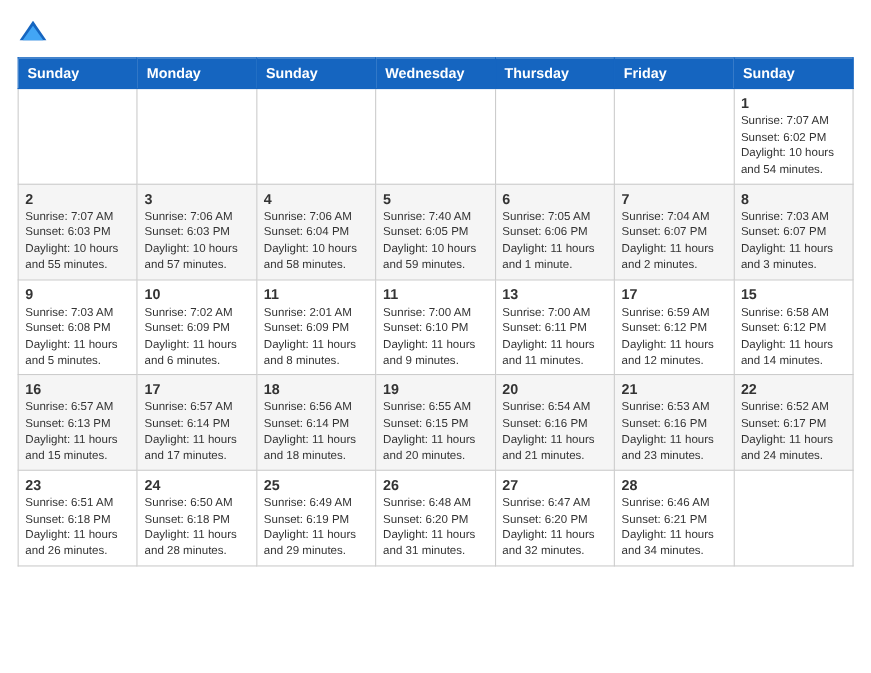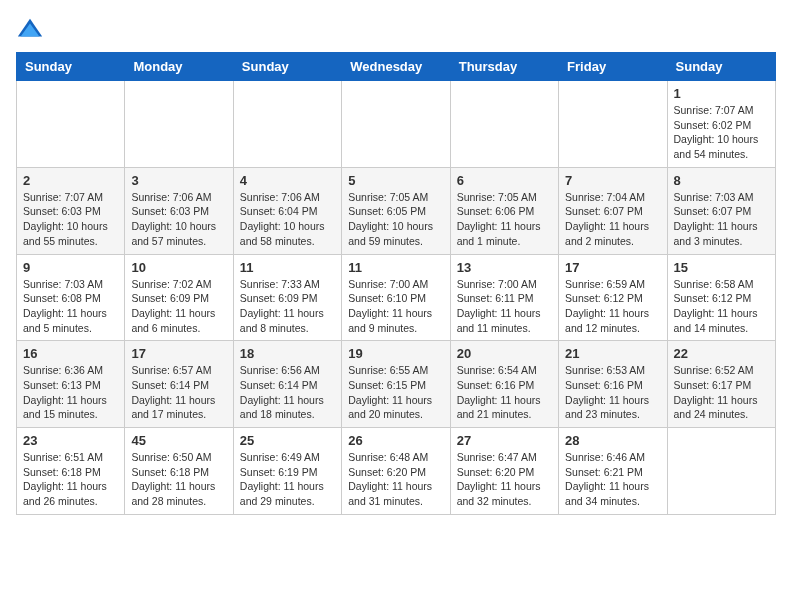--- a/index.html
+++ b/index.html
@@ -150,21 +150,21 @@
         </td>
         <td>
           <span class="day-number">4</span>
           <div class="day-info">Sunrise: 7:06 AM
 Sunset: 6:04 PM
 Daylight: 10 hours
 and 58 minutes.</div>
         </td>
         <td>
           <span class="day-number">5</span>
-          <div class="day-info">Sunrise: 7:05 AM
+          <div class="day-info">Sunrise: 7:40 AM
 Sunset: 6:05 PM
 Daylight: 10 hours
 and 59 minutes.</div>
         </td>
         <td>
           <span class="day-number">6</span>
           <div class="day-info">Sunrise: 7:05 AM
 Sunset: 6:06 PM
 Daylight: 11 hours
 and 1 minute.</div>
@@ -194,21 +194,21 @@
         </td>
         <td>
           <span class="day-number">10</span>
           <div class="day-info">Sunrise: 7:02 AM
 Sunset: 6:09 PM
 Daylight: 11 hours
 and 6 minutes.</div>
         </td>
         <td>
           <span class="day-number">11</span>
-          <div class="day-info">Sunrise: 7:33 AM
+          <div class="day-info">Sunrise: 2:01 AM
 Sunset: 6:09 PM
 Daylight: 11 hours
 and 8 minutes.</div>
         </td>
         <td>
           <span class="day-number">11</span>
           <div class="day-info">Sunrise: 7:00 AM
 Sunset: 6:10 PM
 Daylight: 11 hours
 and 9 minutes.</div>
@@ -231,21 +231,21 @@
           <span class="day-number">15</span>
           <div class="day-info">Sunrise: 6:58 AM
 Sunset: 6:12 PM
 Daylight: 11 hours
 and 14 minutes.</div>
         </td>
       </tr>
       <tr>
         <td>
           <span class="day-number">16</span>
-          <div class="day-info">Sunrise: 6:36 AM
+          <div class="day-info">Sunrise: 6:57 AM
 Sunset: 6:13 PM
 Daylight: 11 hours
 and 15 minutes.</div>
         </td>
         <td>
           <span class="day-number">17</span>
           <div class="day-info">Sunrise: 6:57 AM
 Sunset: 6:14 PM
 Daylight: 11 hours
 and 17 minutes.</div>
@@ -288,21 +288,21 @@
       </tr>
       <tr>
         <td>
           <span class="day-number">23</span>
           <div class="day-info">Sunrise: 6:51 AM
 Sunset: 6:18 PM
 Daylight: 11 hours
 and 26 minutes.</div>
         </td>
         <td>
-          <span class="day-number">45</span>
+          <span class="day-number">24</span>
           <div class="day-info">Sunrise: 6:50 AM
 Sunset: 6:18 PM
 Daylight: 11 hours
 and 28 minutes.</div>
         </td>
         <td>
           <span class="day-number">25</span>
           <div class="day-info">Sunrise: 6:49 AM
 Sunset: 6:19 PM
 Daylight: 11 hours

